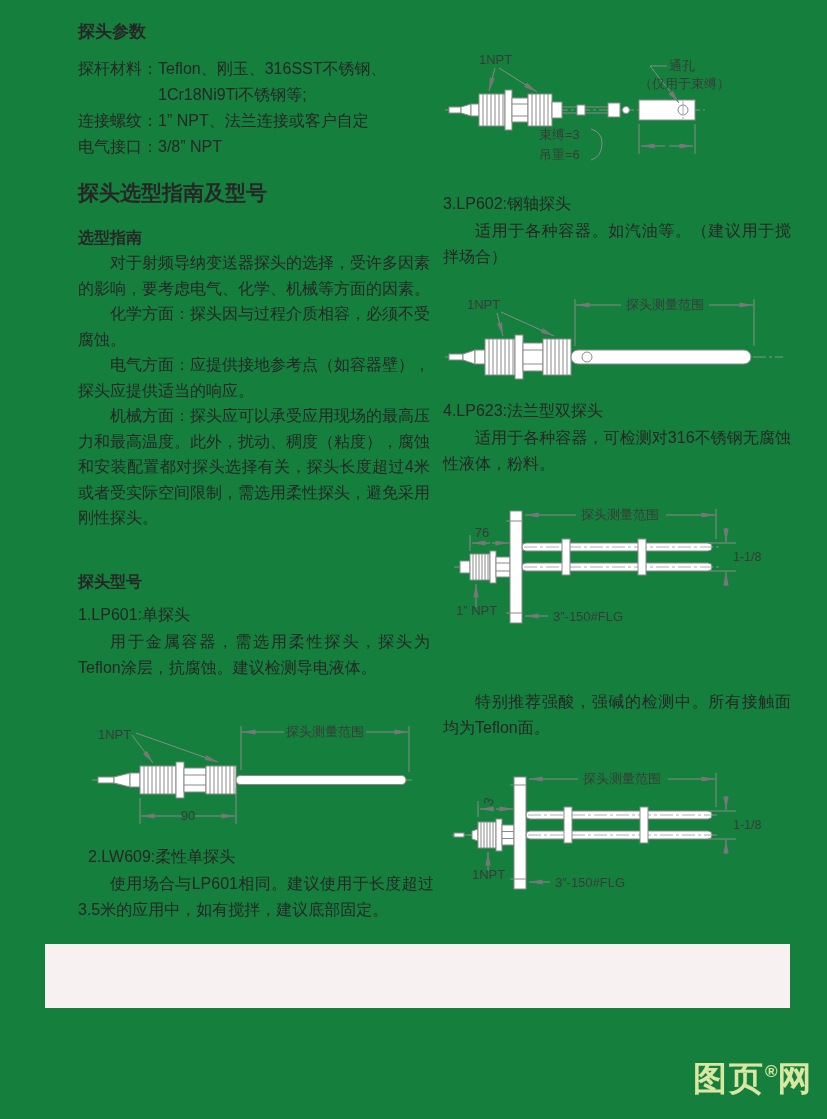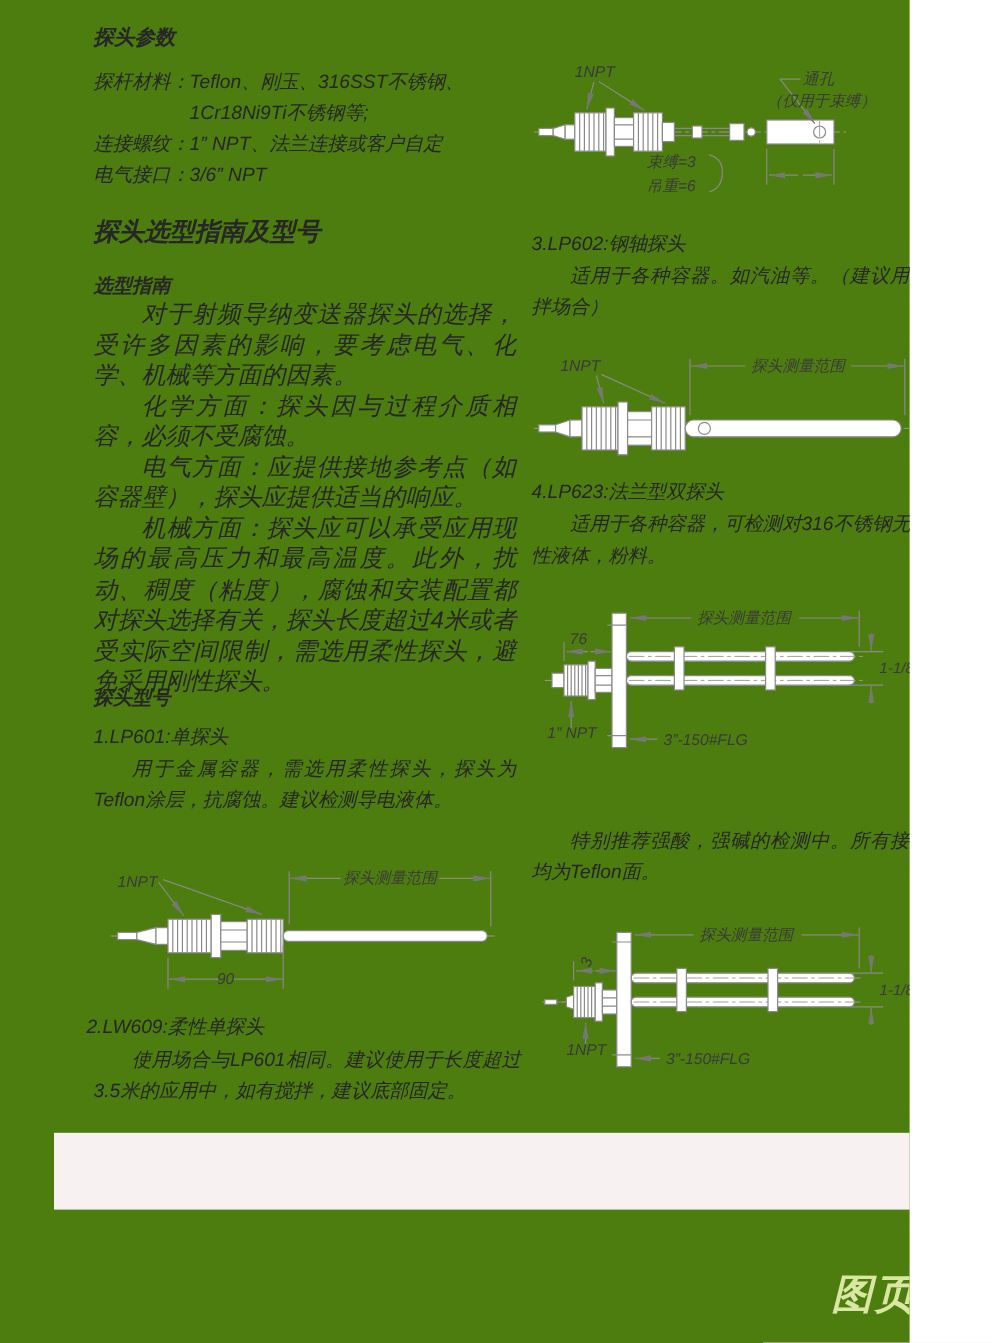--- a/index.html
+++ b/index.html
@@ -1,25 +1,25 @@
 <!DOCTYPE html>
 <html style="--band: #f8f1f1; --wm: #d9e7a2; --ink: #262626; --line: #8a8a8a;"><head>
 <meta charset="utf-8">
 <style>
   :root{
     --band:#f8f1f1; --wm:#d9e7a2; --ink:#262626; --line:#8a8a8a;
   }
   html,body{margin:0;padding:0;background:#fff;}
-  .page{position:relative;width:758px;height:1119px;background:#4d7c0f;overflow:hidden;
-        font-family:"Liberation Sans",sans-serif;color:var(--ink);font-style:italic;}
+  .page{position:relative;width:827px;height:1119px;background:#15803d;overflow:hidden;
+        font-family:"Liberation Sans",sans-serif;color:var(--ink);}
   .abs{position:absolute;}
   .h1{font-size:17px;font-weight:bold;}
   .h0{font-size:21px;font-weight:bold;}
   .h2{font-size:16px;font-weight:bold;}
-  .body-text{font-size:20px;line-height:25.5px;}
+  .body-text{font-size:16px;line-height:25.5px;}
   .spec-line{font-size:16px;line-height:26px;white-space:nowrap;}
   .spec-cont{padding-left:80px;}
   .col-par{width:352px;text-align:justify;}
   .col-par p{margin:0;text-indent:2em;}
   .model-head{font-size:16px;line-height:24px;}
   .model-body{font-size:16px;line-height:25.5px;text-align:justify;text-indent:2em;margin:0;}
   .rcol{width:348px;}
   svg{display:block;}
   svg .ln{stroke:var(--line);stroke-width:1;fill:none;}
   svg .fl{stroke:var(--line);stroke-width:1;fill:#fff;}
@@ -34,21 +34,21 @@
 <body>
 
 <div class="page">
 
   <div class="abs h1" style="left:78px;top:20px;">探头参数</div>
 
   <div class="abs" style="left:78px;top:56px;">
     <div class="spec-line"><span>探杆材料：</span><span>Teflon、刚玉、316SST不锈钢、</span></div>
     <div class="spec-line spec-cont"><span>1Cr18Ni9Ti不锈钢等;</span></div>
     <div class="spec-line"><span>连接螺纹：</span><span>1” NPT、法兰连接或客户自定</span></div>
-    <div class="spec-line"><span>电气接口：</span><span>3/6” NPT</span></div>
+    <div class="spec-line"><span>电气接口：</span><span>3/8” NPT</span></div>
   </div>
 
   <div class="abs h0" style="left:78px;top:179px;">探头选型指南及型号</div>
   <div class="abs h2" style="left:78px;top:228px;">选型指南</div>
 
   <div class="abs body-text col-par" style="left:78px;top:250px;">
     <p>对于射频导纳变送器探头的选择，受许多因素的影响，要考虑电气、化学、机械等方面的因素。</p>
     <p>化学方面：探头因与过程介质相容，必须不受腐蚀。</p>
     <p>电气方面：应提供接地参考点（如容器壁），探头应提供适当的响应。</p>
     <p>机械方面：探头应可以承受应用现场的最高压力和最高温度。此外，扰动、稠度（粘度），腐蚀和安装配置都对探头选择有关，探头长度超过4米或者受实际空间限制，需选用柔性探头，避免采用刚性探头。</p>
@@ -86,21 +86,21 @@
       <line class="ln" x1="42" y1="33" x2="63" y2="61" marker-end="url(#a601)"></line>
       <line class="ln" x1="46" y1="31" x2="128" y2="60" marker-end="url(#a601)"></line>
       <line class="ln" x1="92" y1="114" x2="51" y2="114" marker-end="url(#a601)"></line>
       <line class="ln" x1="104" y1="114" x2="145" y2="114" marker-end="url(#a601)"></line>
       <text class="lbl" x="8" y="37">1NPT</text>
       <text class="lbl" x="235" y="34" text-anchor="middle">探头测量范围</text>
       <text class="lbl" x="98" y="118" text-anchor="middle">90</text>
     </g>
   </svg>
 
-  <div class="abs model-head" style="left:72px;top:845px;text-align:right;">2.LW609:柔性单探头</div>
+  <div class="abs model-head" style="left:88px;top:845px;text-align:right;">2.LW609:柔性单探头</div>
   <p class="abs model-body" style="left:78px;top:871px;width:356px;">使用场合与LP601相同。建议使用于长度超过3.5米的应用中，如有搅拌，建议底部固定。</p>
 
   <svg class="abs" style="left:443px;top:42px;" width="360" height="135" viewBox="0 0 360 135">
     <defs>
         <marker id="a609" viewBox="0 0 12 6" refX="11.6" refY="3" markerWidth="14" markerHeight="7" orient="auto">
           <path d="M0 0.8L12 3L0 5.2z" fill="#777"></path>
         </marker>
       </defs>
     <g>
       <path class="cl" d="M2 68H262"></path>

